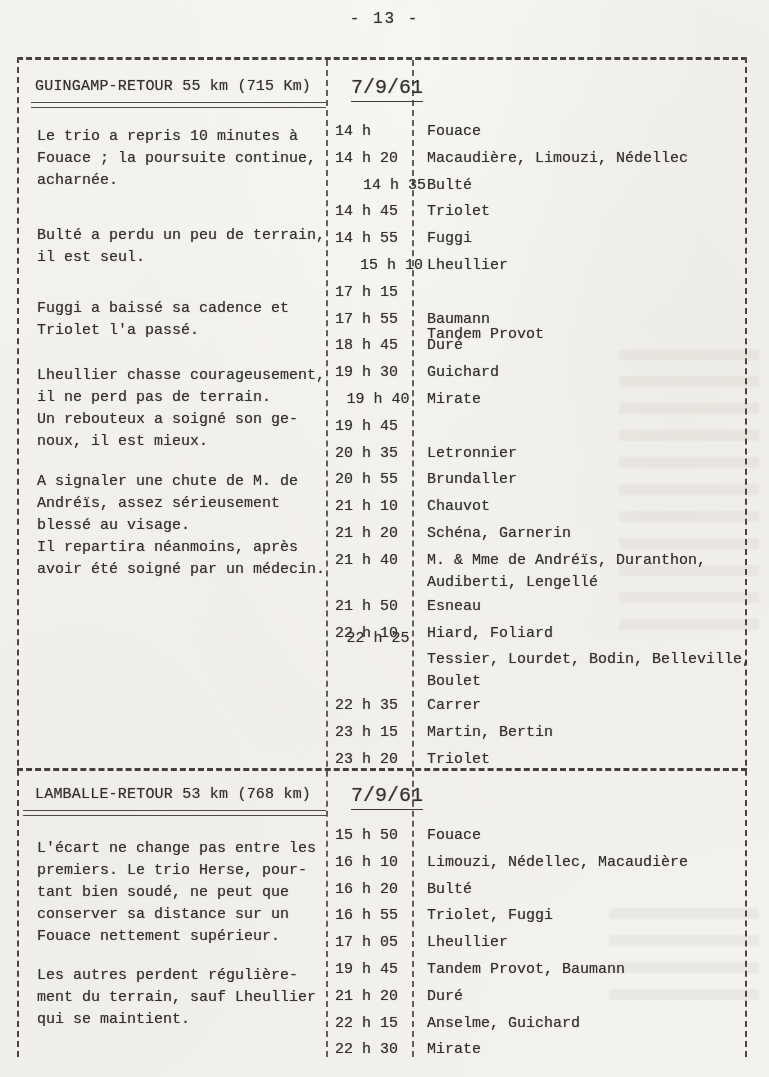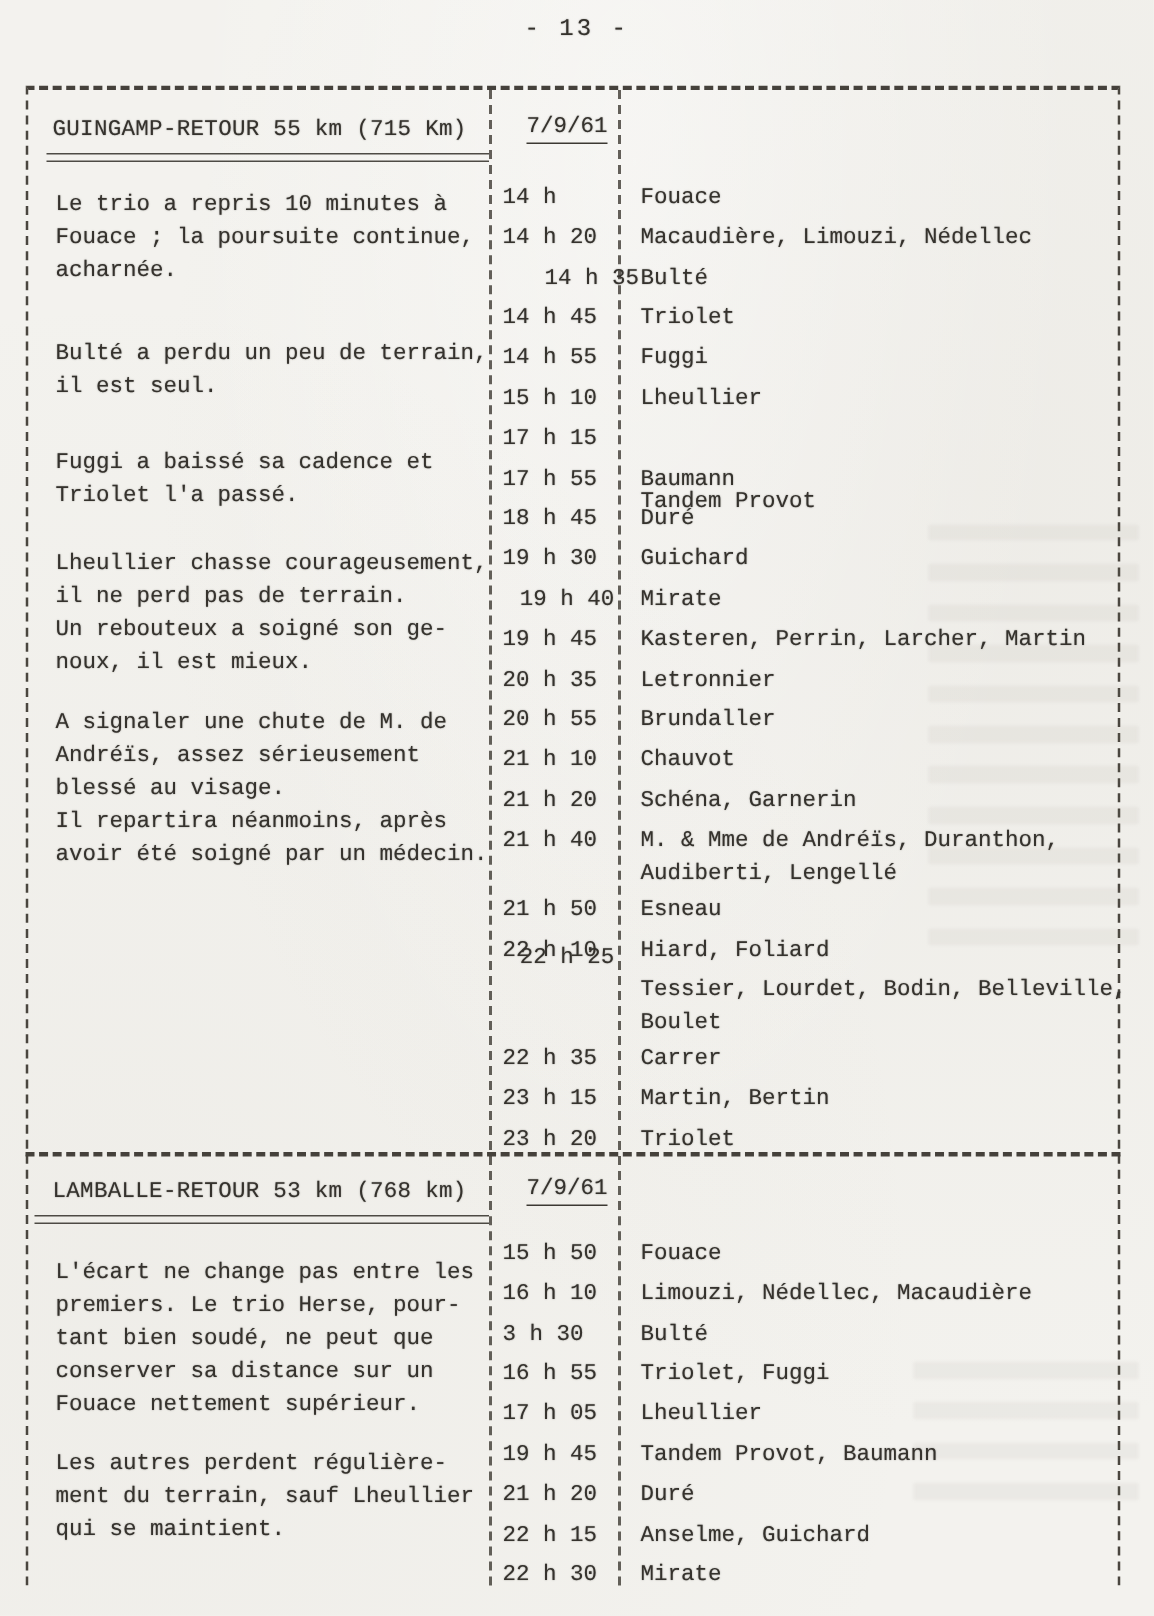--- a/index.html
+++ b/index.html
@@ -26,21 +26,21 @@
     box-sizing:border-box;
   }
   .vline{position:absolute;top:0;bottom:0;width:0;border-left:2px dashed #4a463f;opacity:.85;}
   .vline-1{left:307px;}
   .vline-2{left:393px;}
   .hline{position:absolute;left:-2px;right:-2px;height:0;border-top:3px dashed #45413b;}
   .section-divider{top:708px;}
   .cell{position:absolute;font-size:15px;line-height:22px;white-space:pre-line;}
   .section-title{position:absolute;left:16px;font-size:15px;letter-spacing:.2px;}
   .title-underline{position:absolute;height:4px;border-top:1.5px solid #3c3933;border-bottom:1.5px solid #3c3933;opacity:.9;}
-  .section-date{position:absolute;font-size:15px;border-bottom:1.5px solid #3c3933;padding-bottom:2px;}
+  .section-date{position:absolute;font-size:20px;border-bottom:1.5px solid #3c3933;padding-bottom:2px;}
   .note{position:absolute;left:18px;width:292px;font-size:15px;line-height:22px;white-space:pre-line;}
   .time{left:316px;width:86px;}
   .names{left:408px;width:334px;}
   .bleed{position:absolute;filter:blur(1.2px);pointer-events:none;
     background:repeating-linear-gradient(0deg, rgba(125,118,104,0.07) 0 11px, transparent 11px 27px);}
 </style>
 </head>
 <body>
 
 <div class="page-number ink">- 13 -</div>
@@ -89,34 +89,33 @@
 <div class="cell time ink" style="top: 61px;">14 h</div>
     <div class="cell names ink" style="top: 61px;">Fouace</div>
     <div class="cell time ink" style="top: 87.8px;">14 h 20</div>
     <div class="cell names ink" style="top: 87.8px;">Macaudière, Limouzi, Nédellec</div>
     <div class="cell time ink" style="top: 114.6px; margin-left: 28px;">14 h 35</div>
     <div class="cell names ink" style="top: 114.6px;">Bulté</div>
     <div class="cell time ink" style="top: 141.4px;">14 h 45</div>
     <div class="cell names ink" style="top: 141.4px;">Triolet</div>
     <div class="cell time ink" style="top: 168.2px;">14 h 55</div>
     <div class="cell names ink" style="top: 168.2px;">Fuggi</div>
-    <div class="cell time ink" style="top: 195px;">15 h 10</div>
+    <div class="cell time ink" style="top: 195px; margin-left: 25px;">15 h 10</div>
     <div class="cell names ink" style="top: 195px;">Lheullier</div>
     <div class="cell time ink" style="top: 221.8px;">17 h 15</div>
     <div class="cell names ink" style="top: 221.8px; margin-top: 42px;">Tandem Provot</div>
     <div class="cell time ink" style="top: 248.6px;">17 h 55</div>
     <div class="cell names ink" style="top: 248.6px;">Baumann</div>
     <div class="cell time ink" style="top: 275.4px;">18 h 45</div>
     <div class="cell names ink" style="top: 275.4px;">Duré</div>
     <div class="cell time ink" style="top: 302.2px;">19 h 30</div>
     <div class="cell names ink" style="top: 302.2px;">Guichard</div>
     <div class="cell time ink" style="top: 329px; text-align: center;">19 h 40</div>
     <div class="cell names ink" style="top: 329px;">Mirate</div>
     <div class="cell time ink" style="top: 355.8px;">19 h 45</div>
-    <div class="cell names ink" style="top: 355.8px;">Kasteren, Perrin, Larcher, Martin</div>
     <div class="cell time ink" style="top: 382.6px;">20 h 35</div>
     <div class="cell names ink" style="top: 382.6px;">Letronnier</div>
     <div class="cell time ink" style="top: 409.4px;">20 h 55</div>
     <div class="cell names ink" style="top: 409.4px;">Brundaller</div>
     <div class="cell time ink" style="top: 436.2px;">21 h 10</div>
     <div class="cell names ink" style="top: 436.2px;">Chauvot</div>
     <div class="cell time ink" style="top: 463px;">21 h 20</div>
     <div class="cell names ink" style="top: 463px;">Schéna, Garnerin</div>
     <div class="cell time ink" style="top: 489.8px;">21 h 40</div>
     <div class="cell names ink" style="top: 489.8px;">M. &amp; Mme de Andréïs, Duranthon,
@@ -131,21 +130,21 @@
     <div class="cell time ink" style="top: 635.4px;">22 h 35</div>
     <div class="cell names ink" style="top: 635.4px;">Carrer</div>
     <div class="cell time ink" style="top: 662.2px;">23 h 15</div>
     <div class="cell names ink" style="top: 662.2px;">Martin, Bertin</div>
     <div class="cell time ink" style="top: 689px;">23 h 20</div>
     <div class="cell names ink" style="top: 689px;">Triolet</div>
     <div class="cell time ink" style="top: 765px;">15 h 50</div>
     <div class="cell names ink" style="top: 765px;">Fouace</div>
     <div class="cell time ink" style="top: 791.8px;">16 h 10</div>
     <div class="cell names ink" style="top: 791.8px;">Limouzi, Nédellec, Macaudière</div>
-    <div class="cell time ink" style="top: 818.6px;">3 h 30</div>
+    <div class="cell time ink" style="top: 818.6px;">16 h 20</div>
     <div class="cell names ink" style="top: 818.6px;">Bulté</div>
     <div class="cell time ink" style="top: 845.4px;">16 h 55</div>
     <div class="cell names ink" style="top: 845.4px;">Triolet, Fuggi</div>
     <div class="cell time ink" style="top: 872.2px;">17 h 05</div>
     <div class="cell names ink" style="top: 872.2px;">Lheullier</div>
     <div class="cell time ink" style="top: 899px;">19 h 45</div>
     <div class="cell names ink" style="top: 899px;">Tandem Provot, Baumann</div>
     <div class="cell time ink" style="top: 925.8px;">21 h 20</div>
     <div class="cell names ink" style="top: 925.8px;">Duré</div>
     <div class="cell time ink" style="top: 952.6px;">22 h 15</div>

